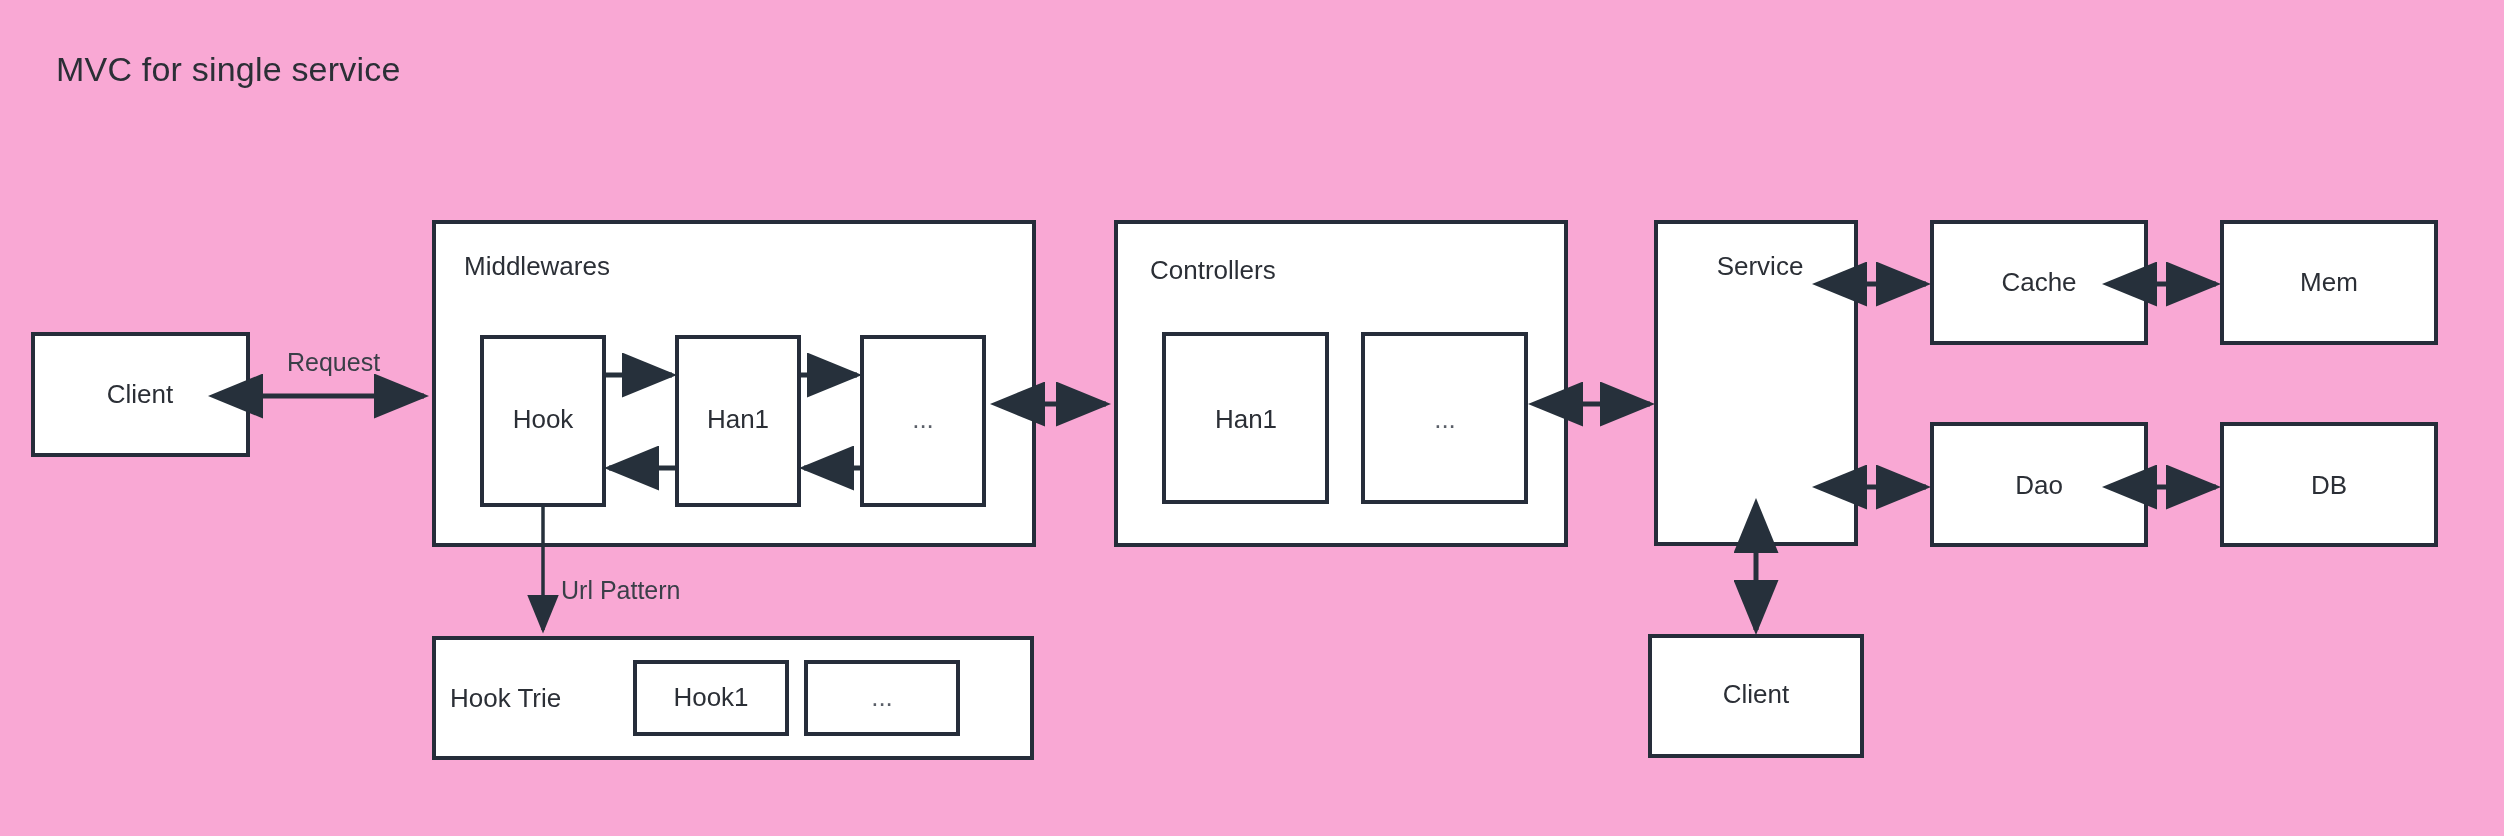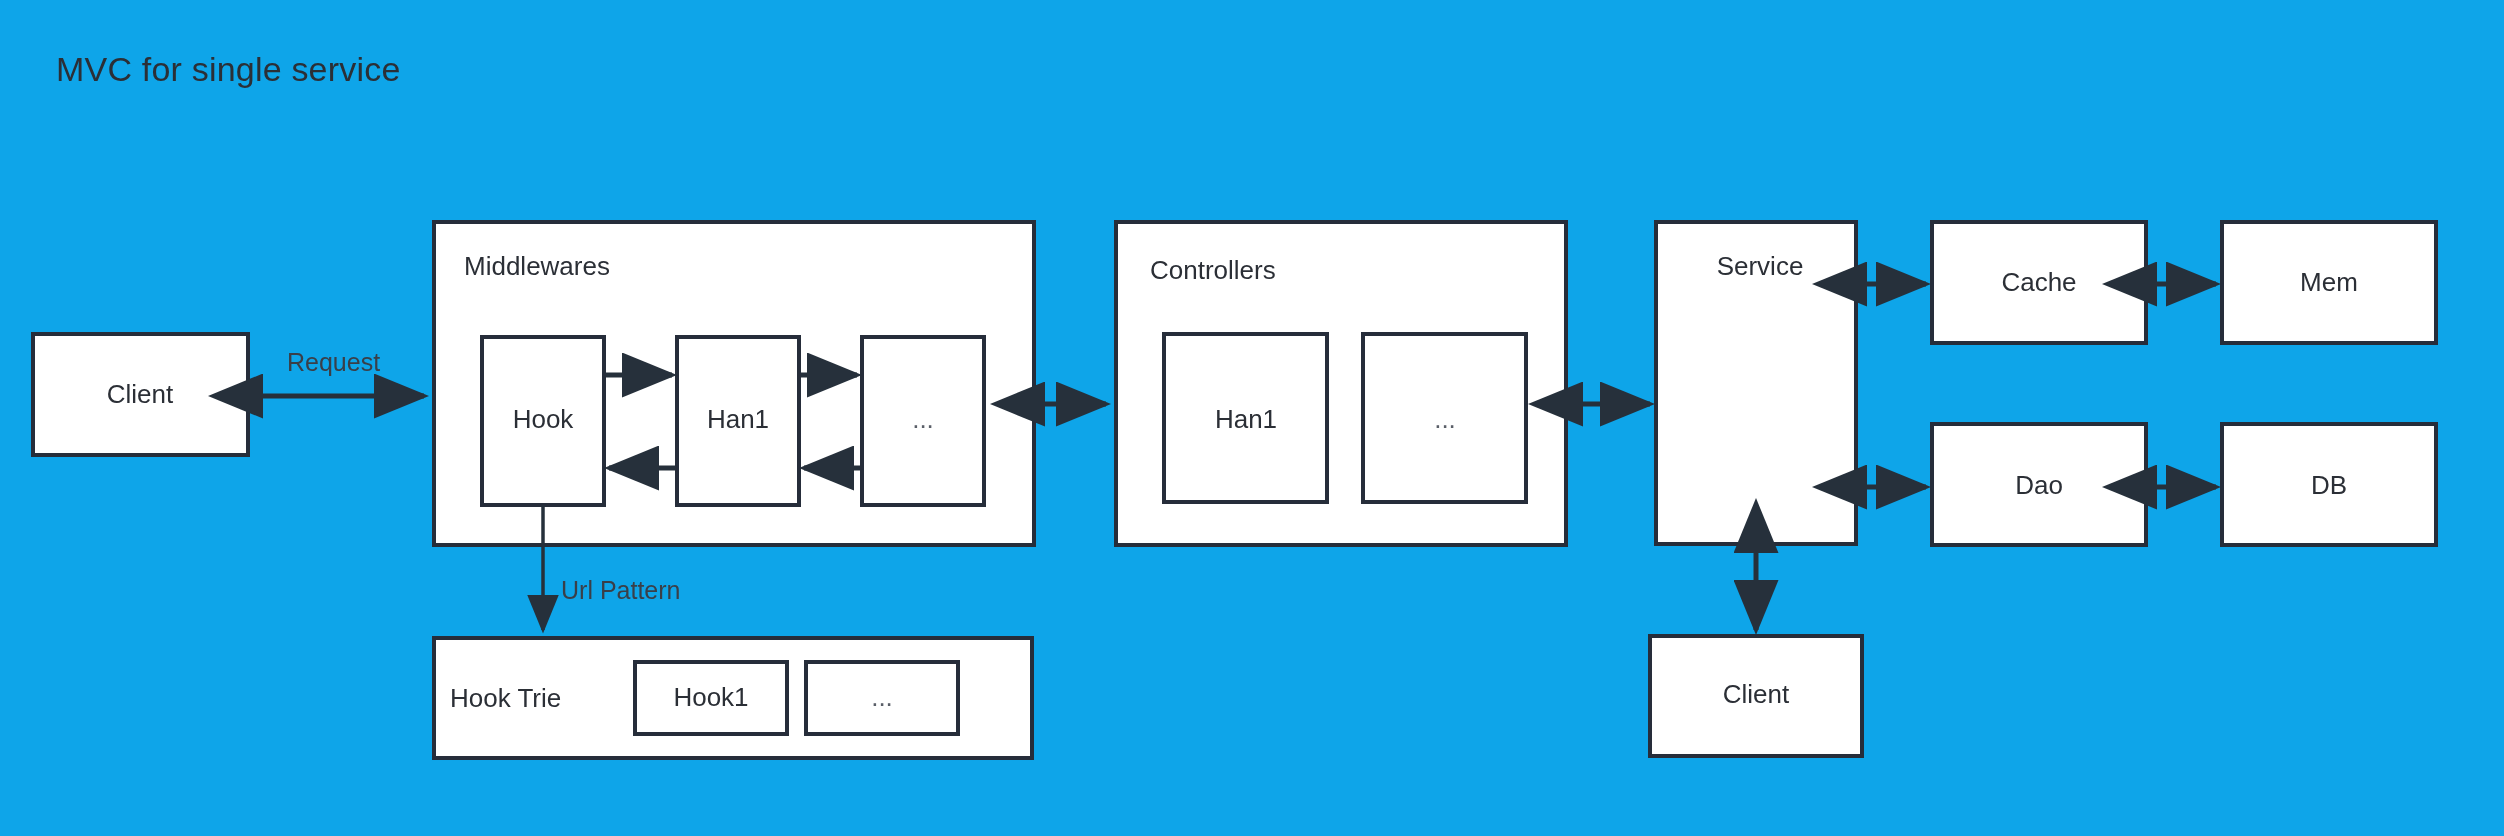--- a/index.html
+++ b/index.html
@@ -12,21 +12,21 @@
     width: 2504px;
     height: 836px;
     font-family: "Liberation Sans", sans-serif;
     color: #26303b;
     overflow: hidden;
   }
   #canvas {
     position: relative;
     width: 2504px;
     height: 836px;
-    background: #0ea5e9;
+    background: #f9a8d4;
   }
   #diagram-title {
     position: absolute;
     left: 56px;
     top: 50px;
     font-size: 34px;
     font-weight: 400;
     letter-spacing: 0.2px;
     color: #2b2f36;
     white-space: nowrap;

